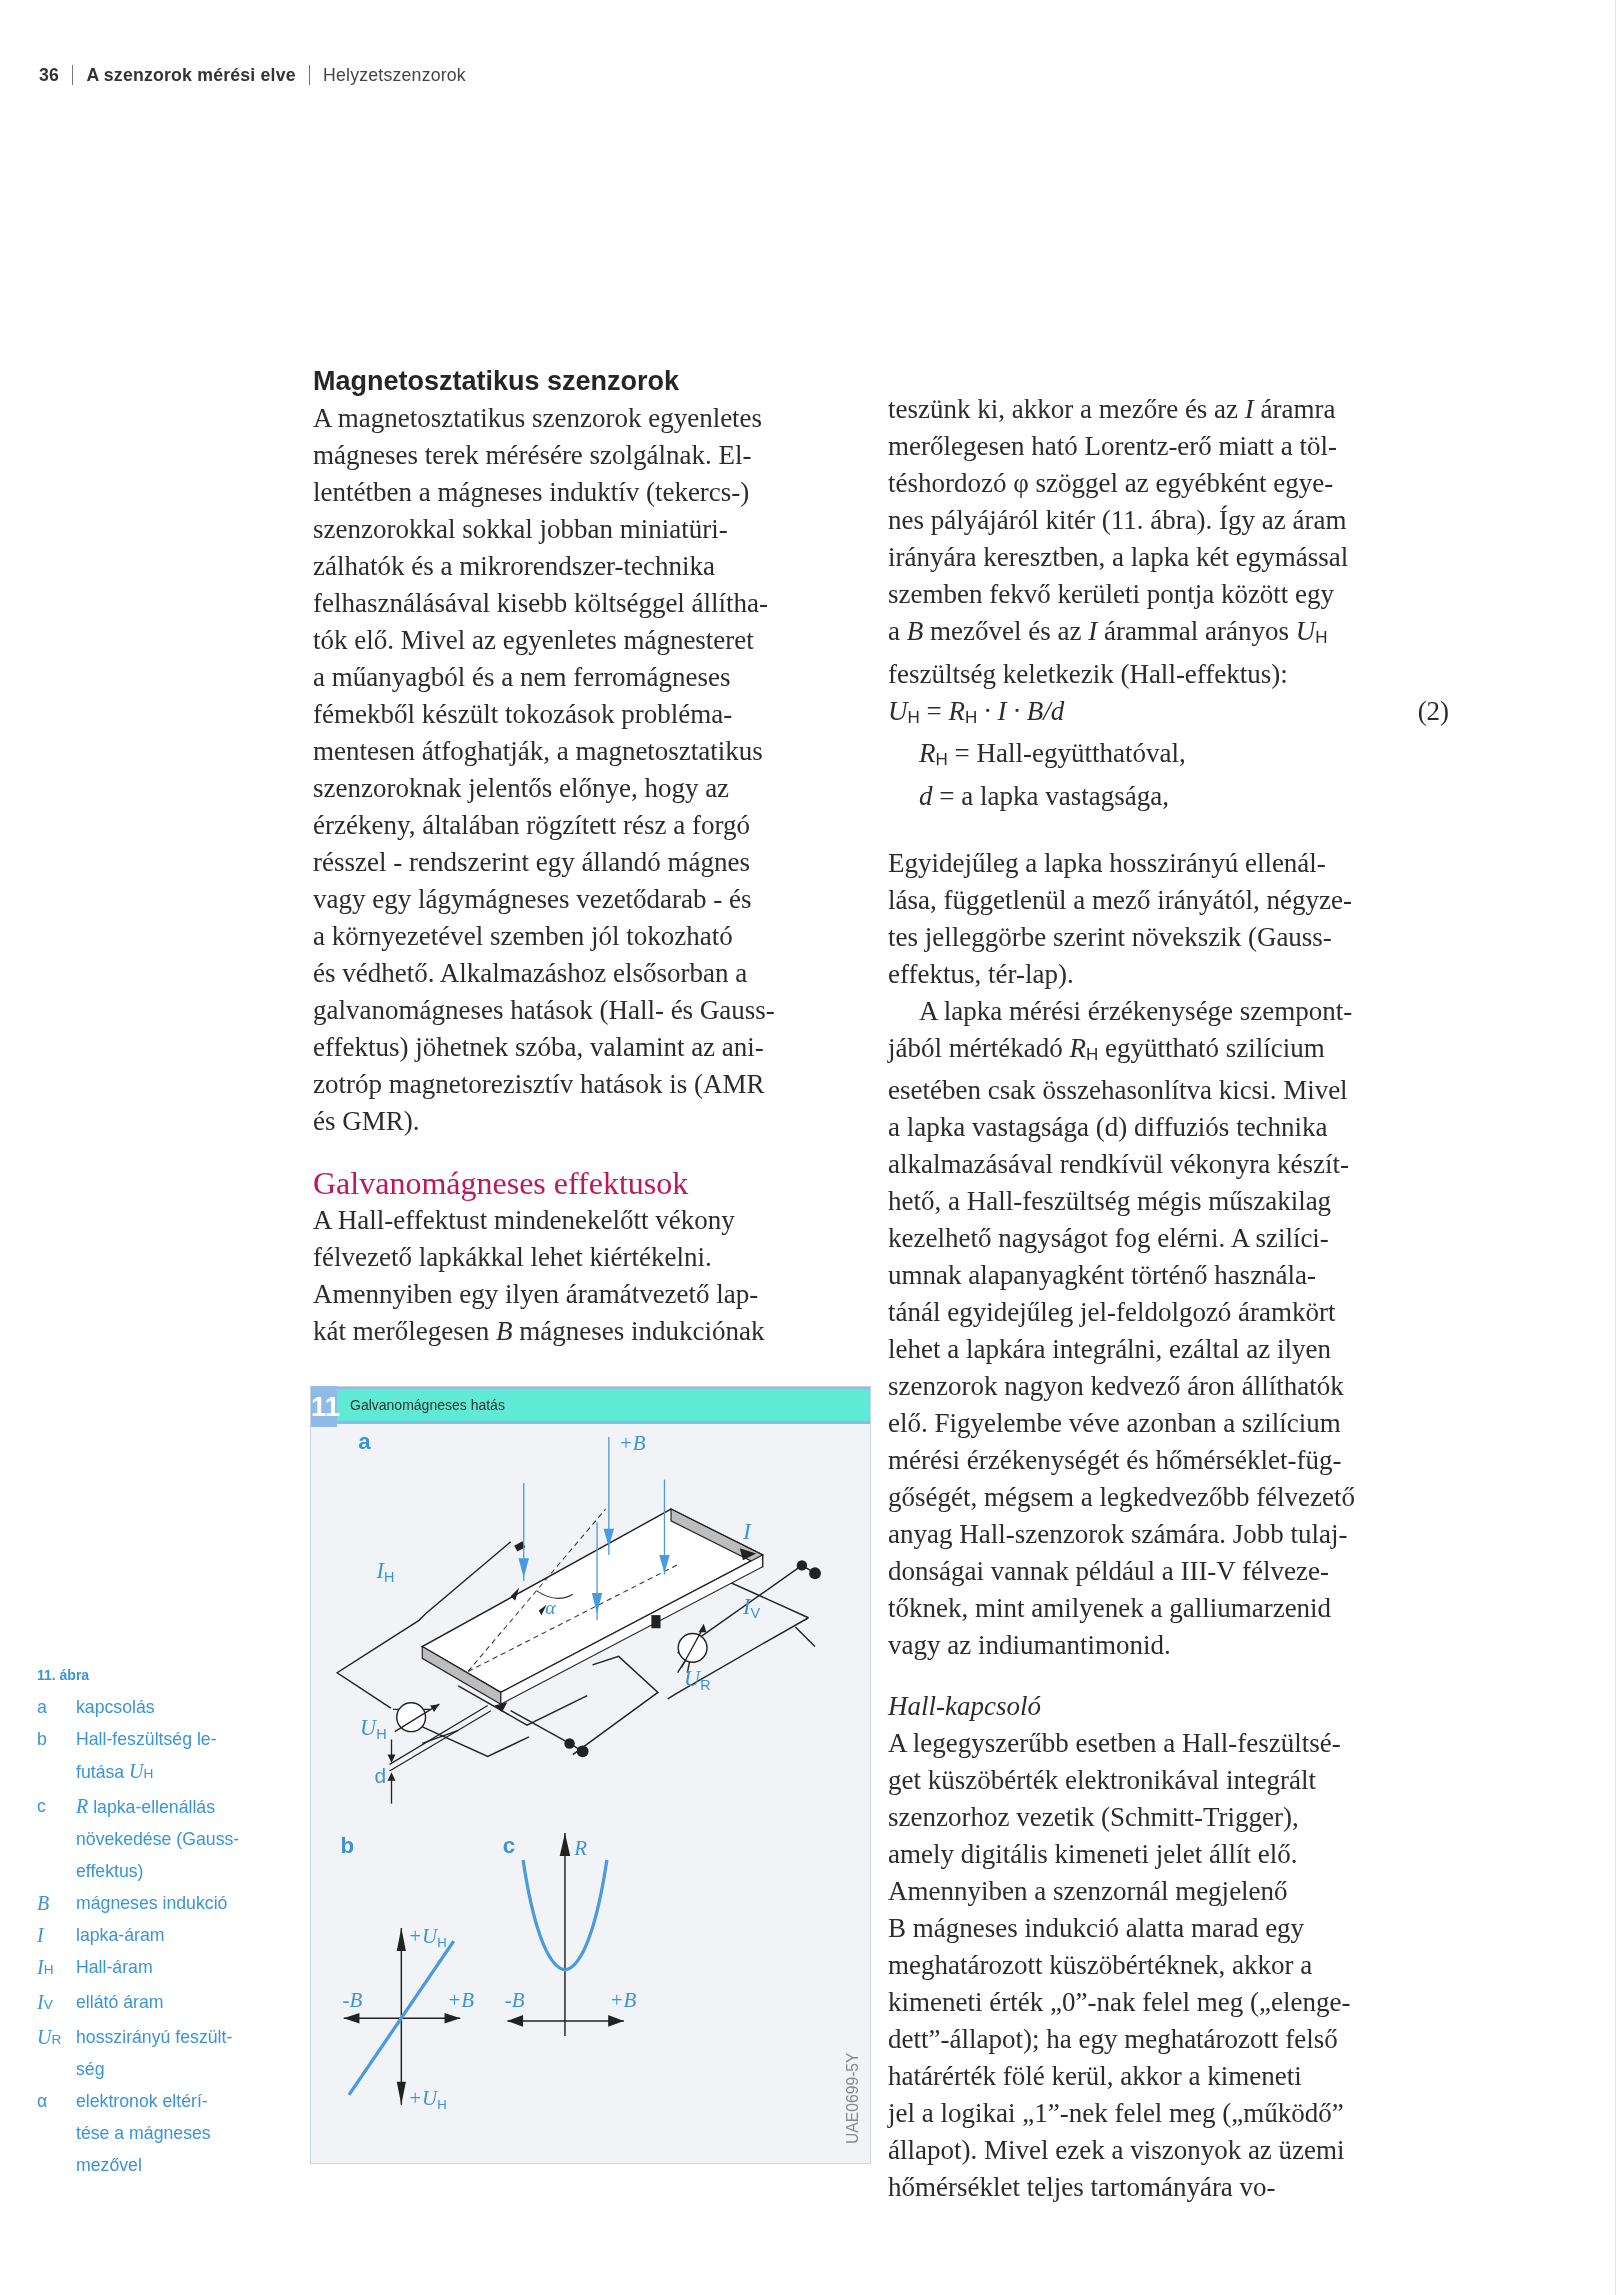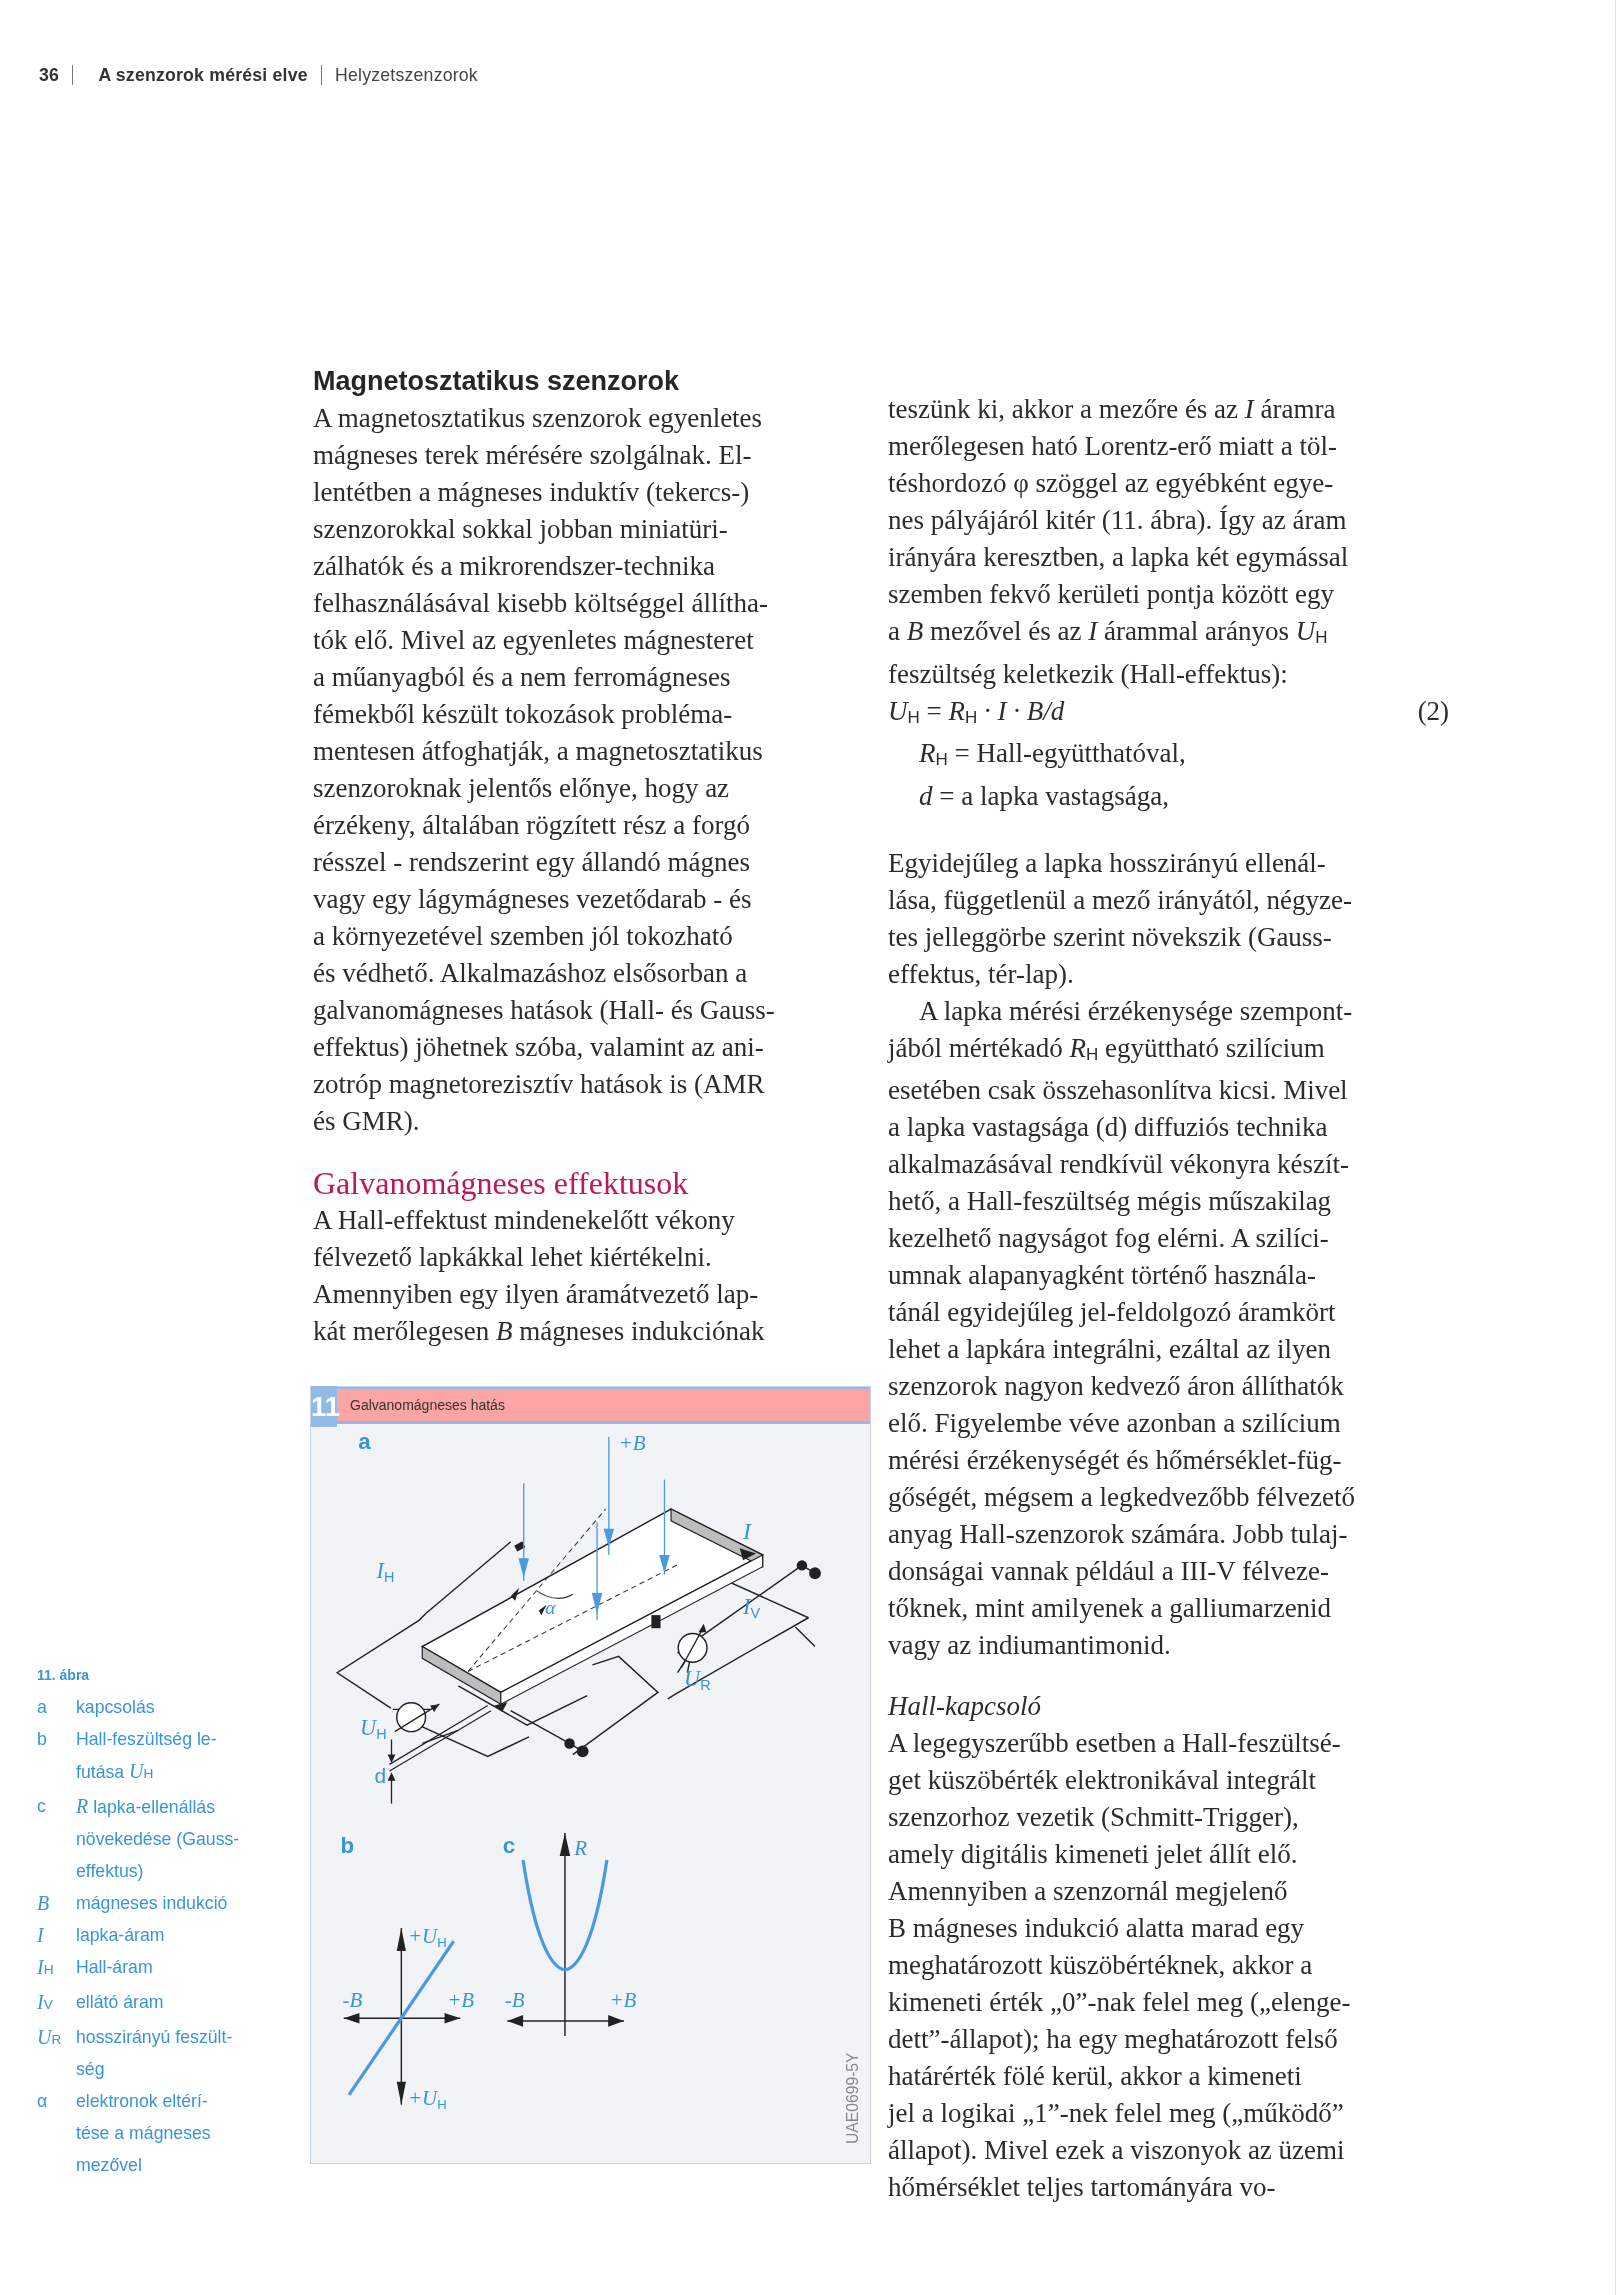--- a/index.html
+++ b/index.html
@@ -7,42 +7,42 @@
     width: 1623px; height: 2295px; position: relative; overflow: hidden;
     background: #ffffff; color: #2b2b2b;
     font-family: "DejaVu Serif", serif;
   }
   .running-head {
     position: absolute; left: 39px; top: 65px;
     font-family: "Liberation Sans", sans-serif; font-size: 17.7px; color: #333;
     letter-spacing: 0.2px;
   }
   .running-head .pg { font-weight: bold; }
-  .running-head .sect { font-weight: bold; margin-left: 12px; }
+  .running-head .sect { font-weight: bold; }
   .running-head .sep { display: inline-block; width: 1.3px; height: 19.6px; background: #777; margin: 0 13px; vertical-align: -3.3px; }
   .running-head .sub { font-weight: normal; color: #444; }
 
   .col { position: absolute; font-family: "Liberation Serif", serif; font-size: 27px; line-height: 37px; color: #2c2c2c; }
   .col-mid { left: 313px; width: 563px; }
   .col-right { left: 888px; width: 569px; margin-top: 24px; }
 
   .h-bold { font-family: "Liberation Sans", sans-serif; font-weight: bold; font-size: 27px; line-height: 37px; color: #262626; }
   .h-blue { font-family: "Liberation Serif", serif; font-size: 32px; color: #be185d; line-height: 37px; }
   .h-ital { font-style: italic; font-size: 27px; line-height: 37px; }
   .line { white-space: nowrap; display: block; }
   .indent { padding-left: 31px; }
   .sub-s { font-family: "Liberation Sans", sans-serif; font-style: normal; font-size: 17px; vertical-align: -2.6px; }
   i { font-style: italic; }
   .eq-num { position: absolute; right: 7.9px; }
   .eq-row { position: relative; display: block; white-space: nowrap; }
 
   
   .figure { position: absolute; left: 310px; top: 1386px; width: 559px; height: 776px;
             border: 1.3px solid #c8d4e2; background: #f2f3f6; }
-  .fig-header { position: absolute; left: 0; top: 0; width: 559px; height: 37px; background: #fca5a5;
+  .fig-header { position: absolute; left: 0; top: 0; width: 559px; height: 37px; background: #5eead4;
                 border-bottom: 3.9px solid #8fbbe6; border-top: 2.6px solid #8fbbe6; box-sizing: border-box; }
   .fig-num { position: absolute; left: 0; top: -2.6px; width: 26px; height: 41px; background: #8fbbe6;
              color: #fff; font-family: "Liberation Sans", sans-serif; font-weight: bold; font-size: 27.5px;
              line-height: 41px; text-align: center; }
   .fig-title { position: absolute; left: 39px; top: 2.6px; font-family: "Liberation Sans", sans-serif;
                font-size: 14px; color: #333; line-height: 26px; }
   .fig-svg { position: absolute; left: 0; top: 37px; }
 
   .caption { position: absolute; left: 37px; top: 1659px; width: 255px;
              font-family: "Liberation Sans", sans-serif; font-size: 17.7px; line-height: 32px; color: #3a94d8; }

